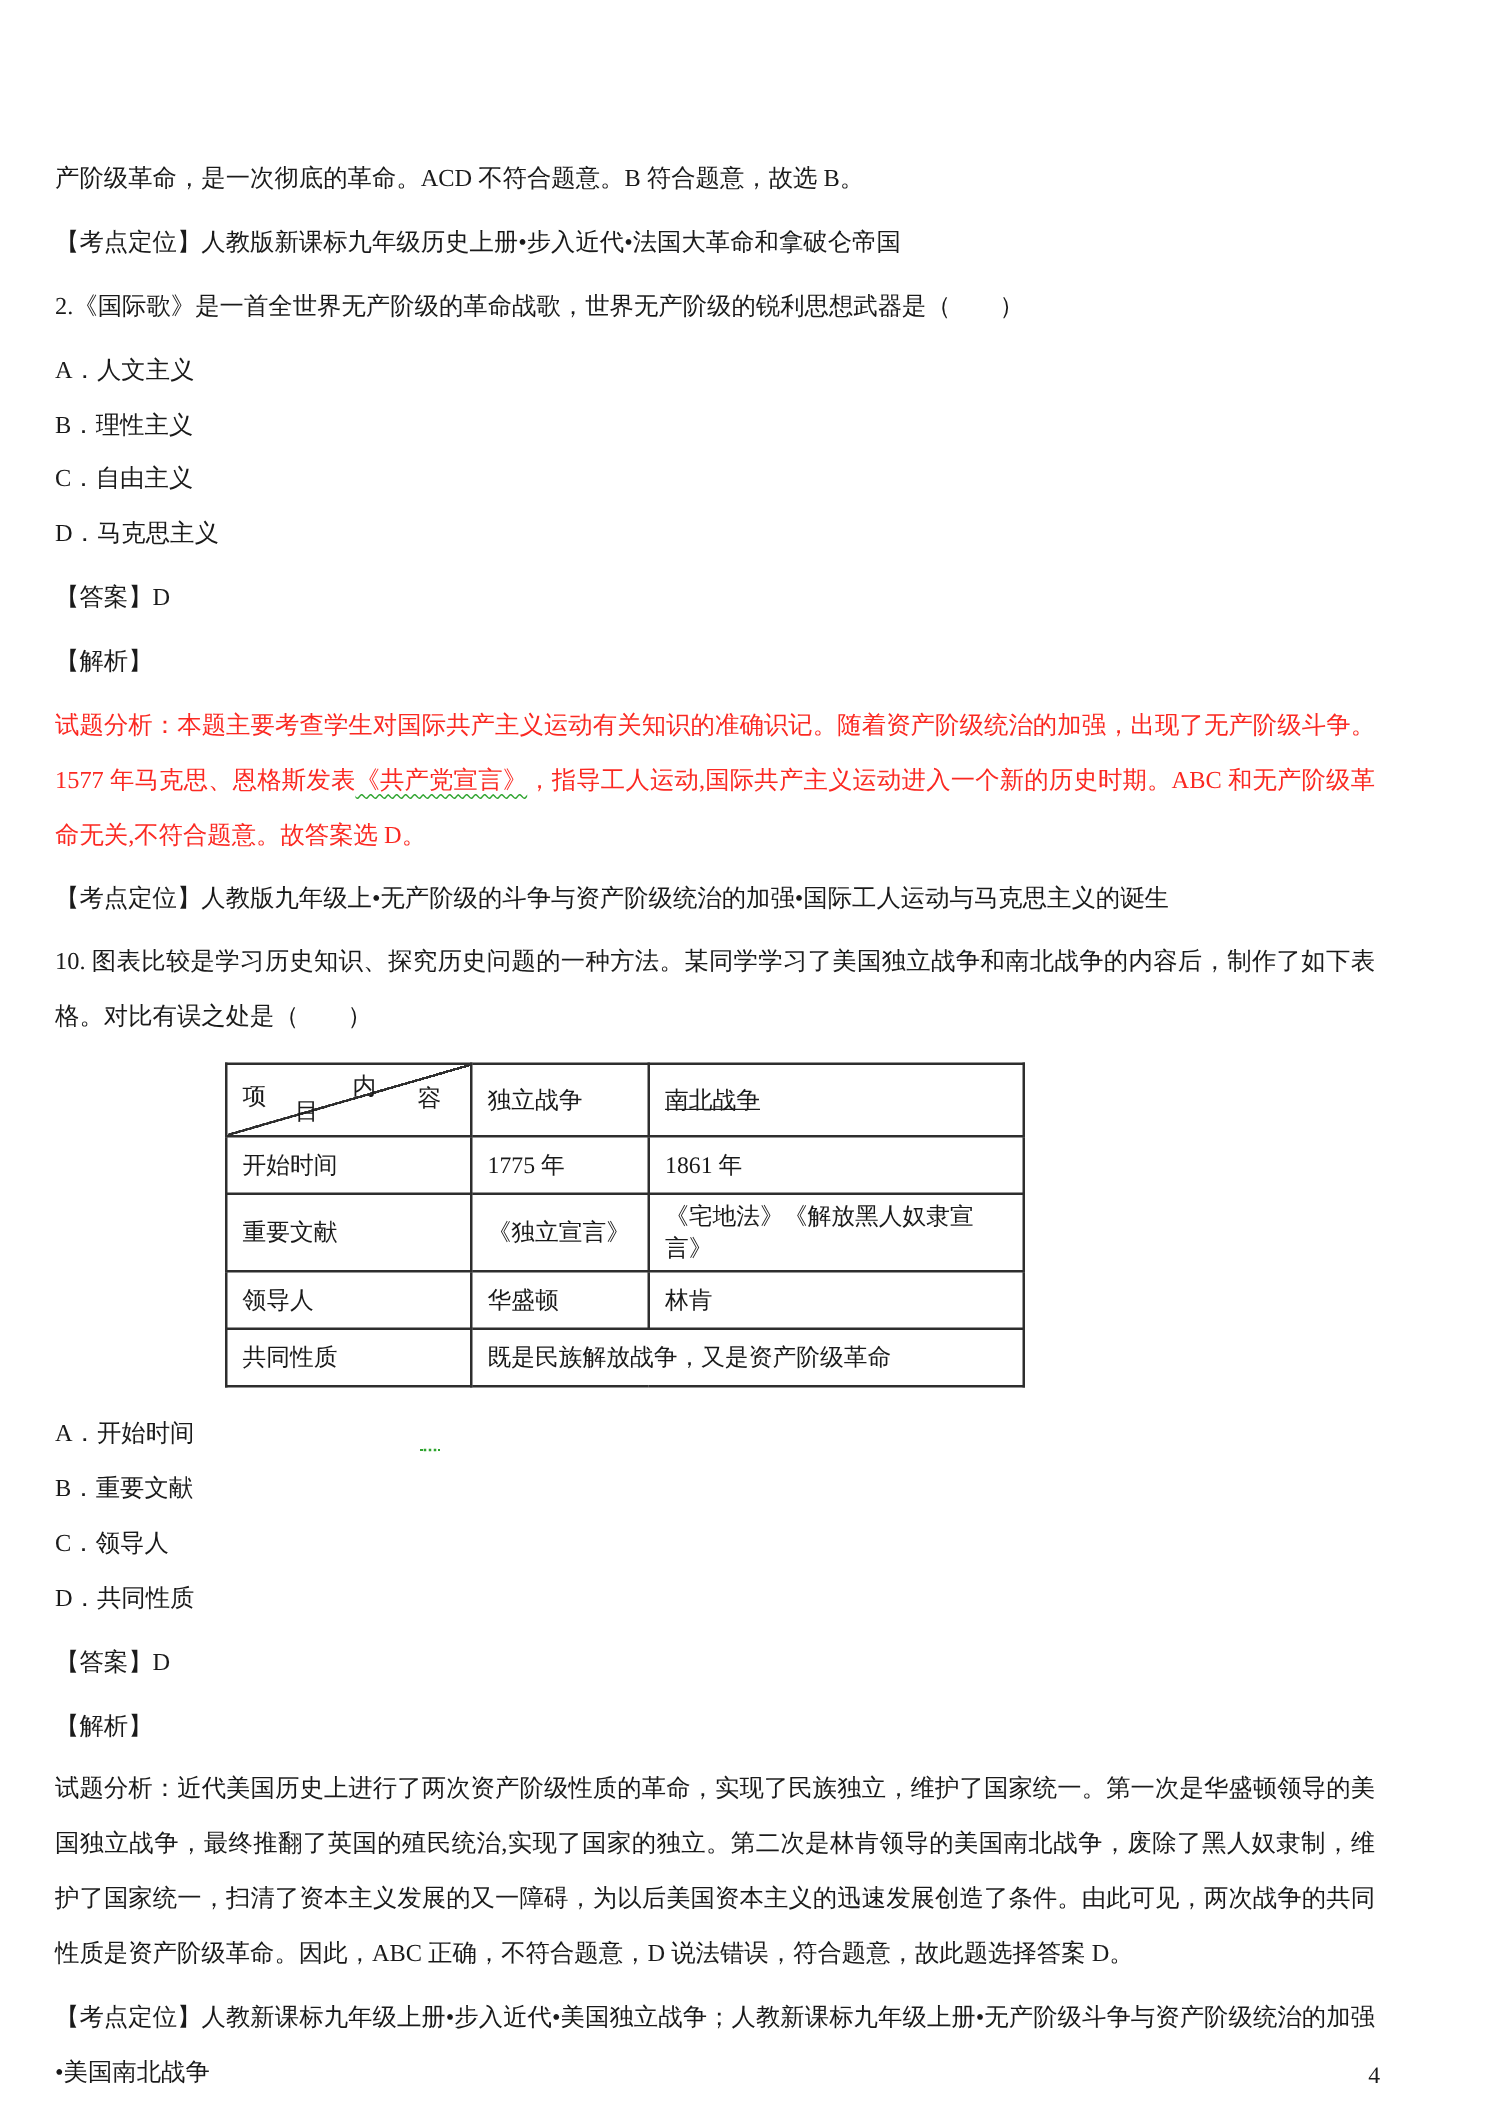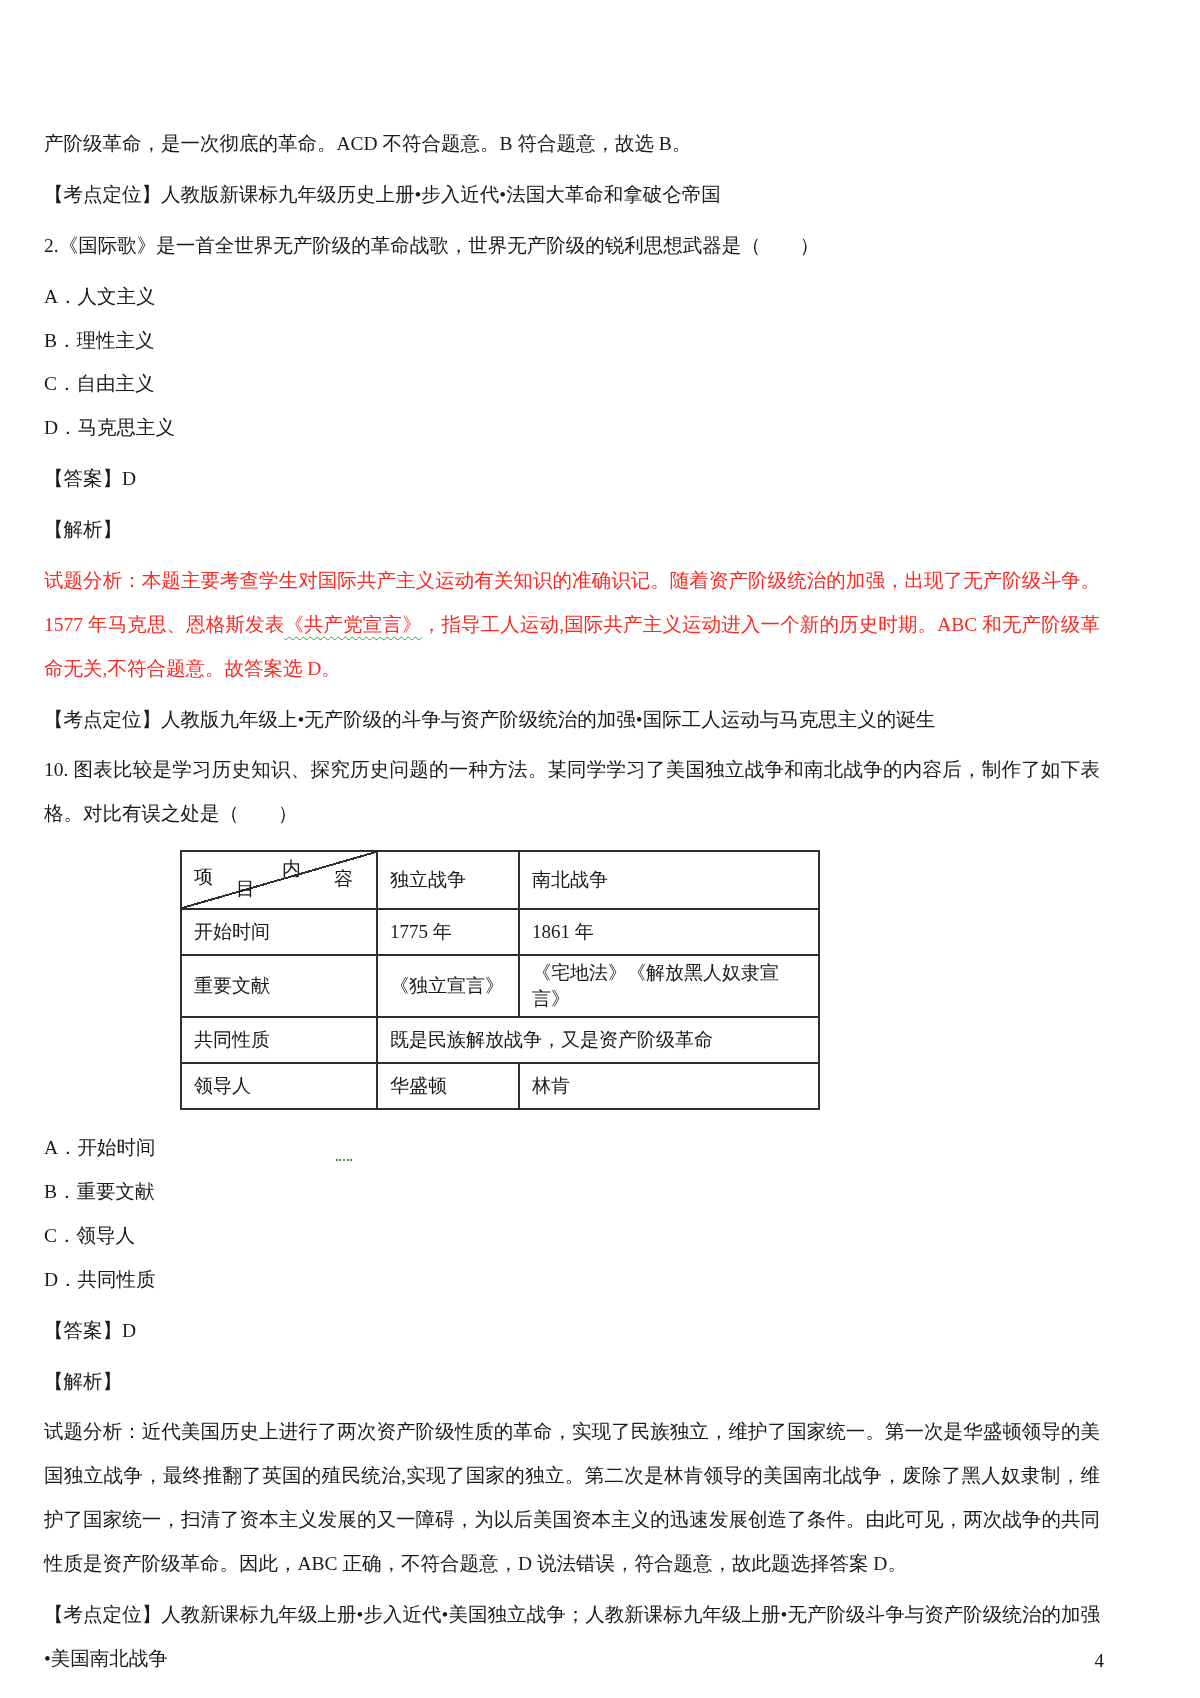--- a/index.html
+++ b/index.html
@@ -65,21 +65,21 @@
     height: 58px;
     position: relative;
     padding: 0;
     background: linear-gradient(to bottom right,
       transparent calc(50% - 1px),
       #2e2e2e calc(50% - 1px),
       #2e2e2e calc(50% + 1px),
       transparent calc(50% + 1px));
   }
   .qtable .col-a { width: 142px; border-radius: 12px; }
-  .qtable .col-b { width: 300px; }
+  .qtable .col-b { width: 300px; text-decoration: underline; }
   .corner span { position: absolute; font-size: 19px; }
   .corner .n1 { top: 4px;  left: 100px; }
   .corner .n2 { top: 14px; left: 152px; }
   .corner .p1 { bottom: 18px; left: 12px; }
   .corner .p2 { bottom: 6px;  left: 54px; }
   .page-number {
     position: absolute;
     right: 96px;
     bottom: 26px;
     font-size: 19px;
@@ -130,27 +130,27 @@
       <td>开始时间</td>
       <td>1775 年</td>
       <td>1861 年</td>
     </tr>
     <tr>
       <td>重要文献</td>
       <td>《独立宣言》</td>
       <td>《宅地法》《解放黑人奴隶宣言》</td>
     </tr>
     <tr>
-      <td>共同性质</td>
-      <td colspan="2">既是民族解放战争，又是资产阶级革命</td>
-    </tr>
-    <tr>
       <td>领导人</td>
       <td>华盛顿</td>
       <td>林肯</td>
+    </tr>
+    <tr>
+      <td>共同性质</td>
+      <td colspan="2">既是民族解放战争，又是资产阶级革命</td>
     </tr>
   </tbody>
     </table>
 
   <div class="options">
     <span class="opt1">A．开始时间</span>
     <span class="opt2">B．重要文献</span>
     <span class="opt3">C．领导人</span>
     <span class="opt4">D．共同性质</span>
     <i class="green-mark"></i>

